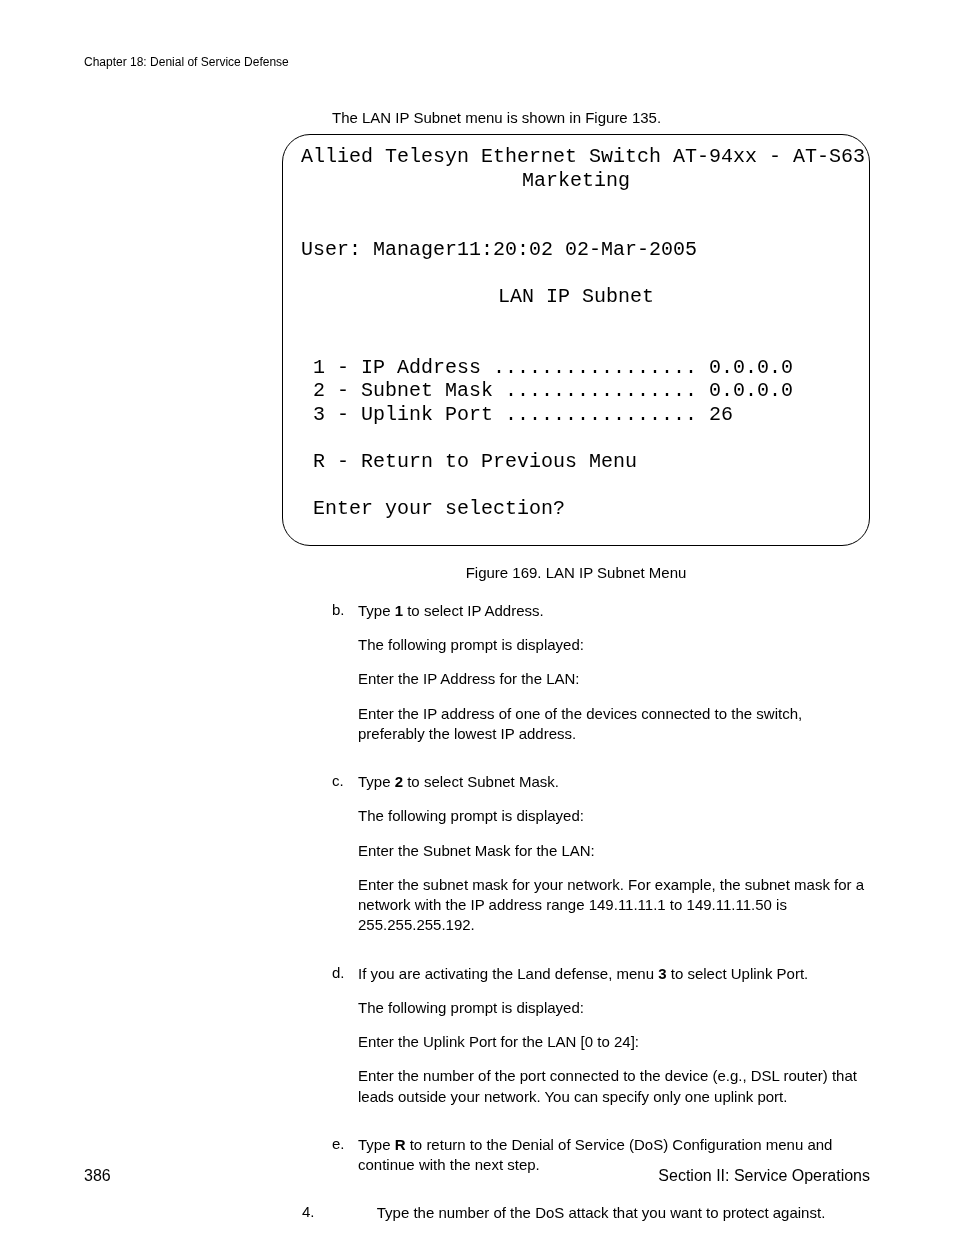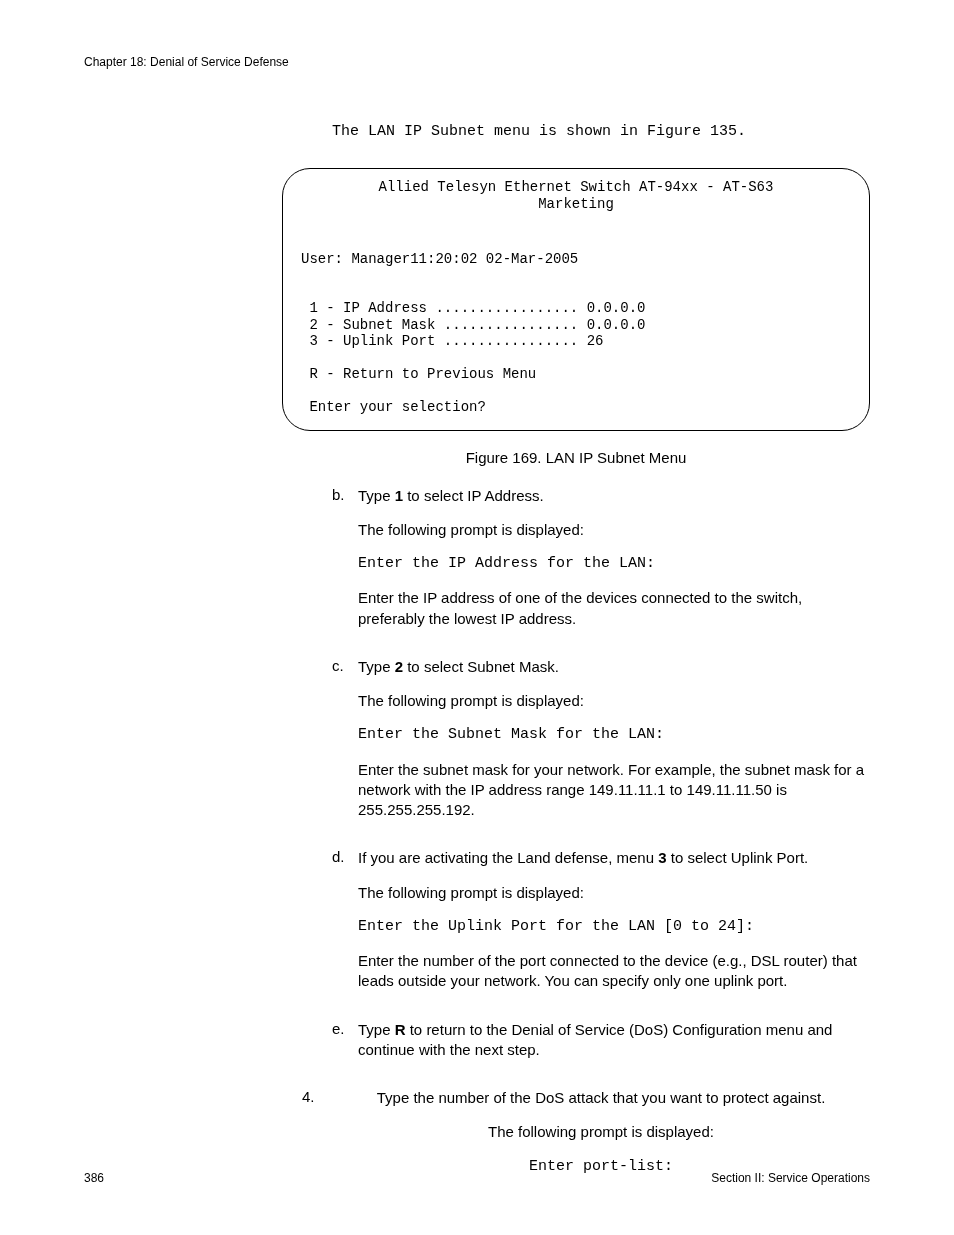--- a/index.html
+++ b/index.html
@@ -6,71 +6,72 @@
     body {
       width: 954px;
       height: 1235px;
       background: #fff;
       font-family: Arial, Helvetica, sans-serif;
       font-size: 15px;
       color: #000;
       position: relative;
       padding: 55px 84px 0 84px;
     }
-    .chapter-header { font-size: 12px; margin-bottom: 54px; }
+    .chapter-header { font-size: 12px; margin-bottom: 40px; }
     .content { margin-left: 248px; }
-    .intro-line { margin-bottom: 28px; font-family: Liberation Mono, monospace; }
+    .intro-line { margin-bottom: 8px; }
 
     .terminal-box {
       border: 1px solid #000;
       border-radius: 28px;
-      padding: 10px 18px 14px 18px;
+      padding: 10px 18px 24px 18px;
       margin-left: -50px;
       margin-right: 0;
       font-family: "Courier New", Courier, monospace;
-      font-size: 14px;
+      font-size: 20px;
       line-height: 1.18;
       white-space: pre;
       overflow: hidden;
     }
     .figure-caption { text-align: center; margin: 18px 0 20px -50px; }
 
     .step-row { display: flex; margin-bottom: 14px; }
     .step-label { width: 26px; flex: 0 0 26px; }
     .step-body { flex: 1; }
     .step-body p { margin-bottom: 14px; line-height: 1.35; }
-    .mono { font-family: Liberation Mono, monospace; }
+    .mono { font-family: Liberation Sans, sans-serif; }
 
     .outer-step-row { display: flex; margin-left: -30px; margin-bottom: 14px; }
     .outer-step-label { width: 30px; flex: 0 0 30px; }
     .outer-step-body { flex: 1; text-align: center; }
     .outer-step-body p { margin-bottom: 14px; line-height: 1.35; }
 
     .footer {
       position: absolute;
       bottom: 50px;
       left: 84px;
       right: 84px;
       display: flex;
       justify-content: space-between;
-      font-size: 12px;
+      font-size: 16px;
     }
     b { font-weight: bold; }
   </style>
 </head>
 <body>
 
 <div class="chapter-header">Chapter 18: Denial of Service Defense</div>
 
 <div class="content">
   <p class="intro-line">The LAN IP Subnet menu is shown in Figure 135.</p>
 
   <div class="terminal-box"><div style="text-align:center;"><span>Allied Telesyn Ethernet Switch AT-94xx - AT-S63</span>
 <span>Marketing</span></div>
 <div style="display:flex;margin-top:22px;"><span>User: Manager</span><span>11:20:02 02-Mar-2005</span></div>
+<div style="text-align:center;"><span>LAN IP Subnet</span></div>
 <div>
  <span>1 - IP Address ................. 0.0.0.0</span>
  <span>2 - Subnet Mask ................ 0.0.0.0</span>
  <span>3 - Uplink Port ................ 26</span>
 
  <span>R - Return to Previous Menu</span>
 
  <span>Enter your selection?</span></div></div>
 
   <p class="figure-caption">Figure 169. LAN IP Subnet Menu</p>

